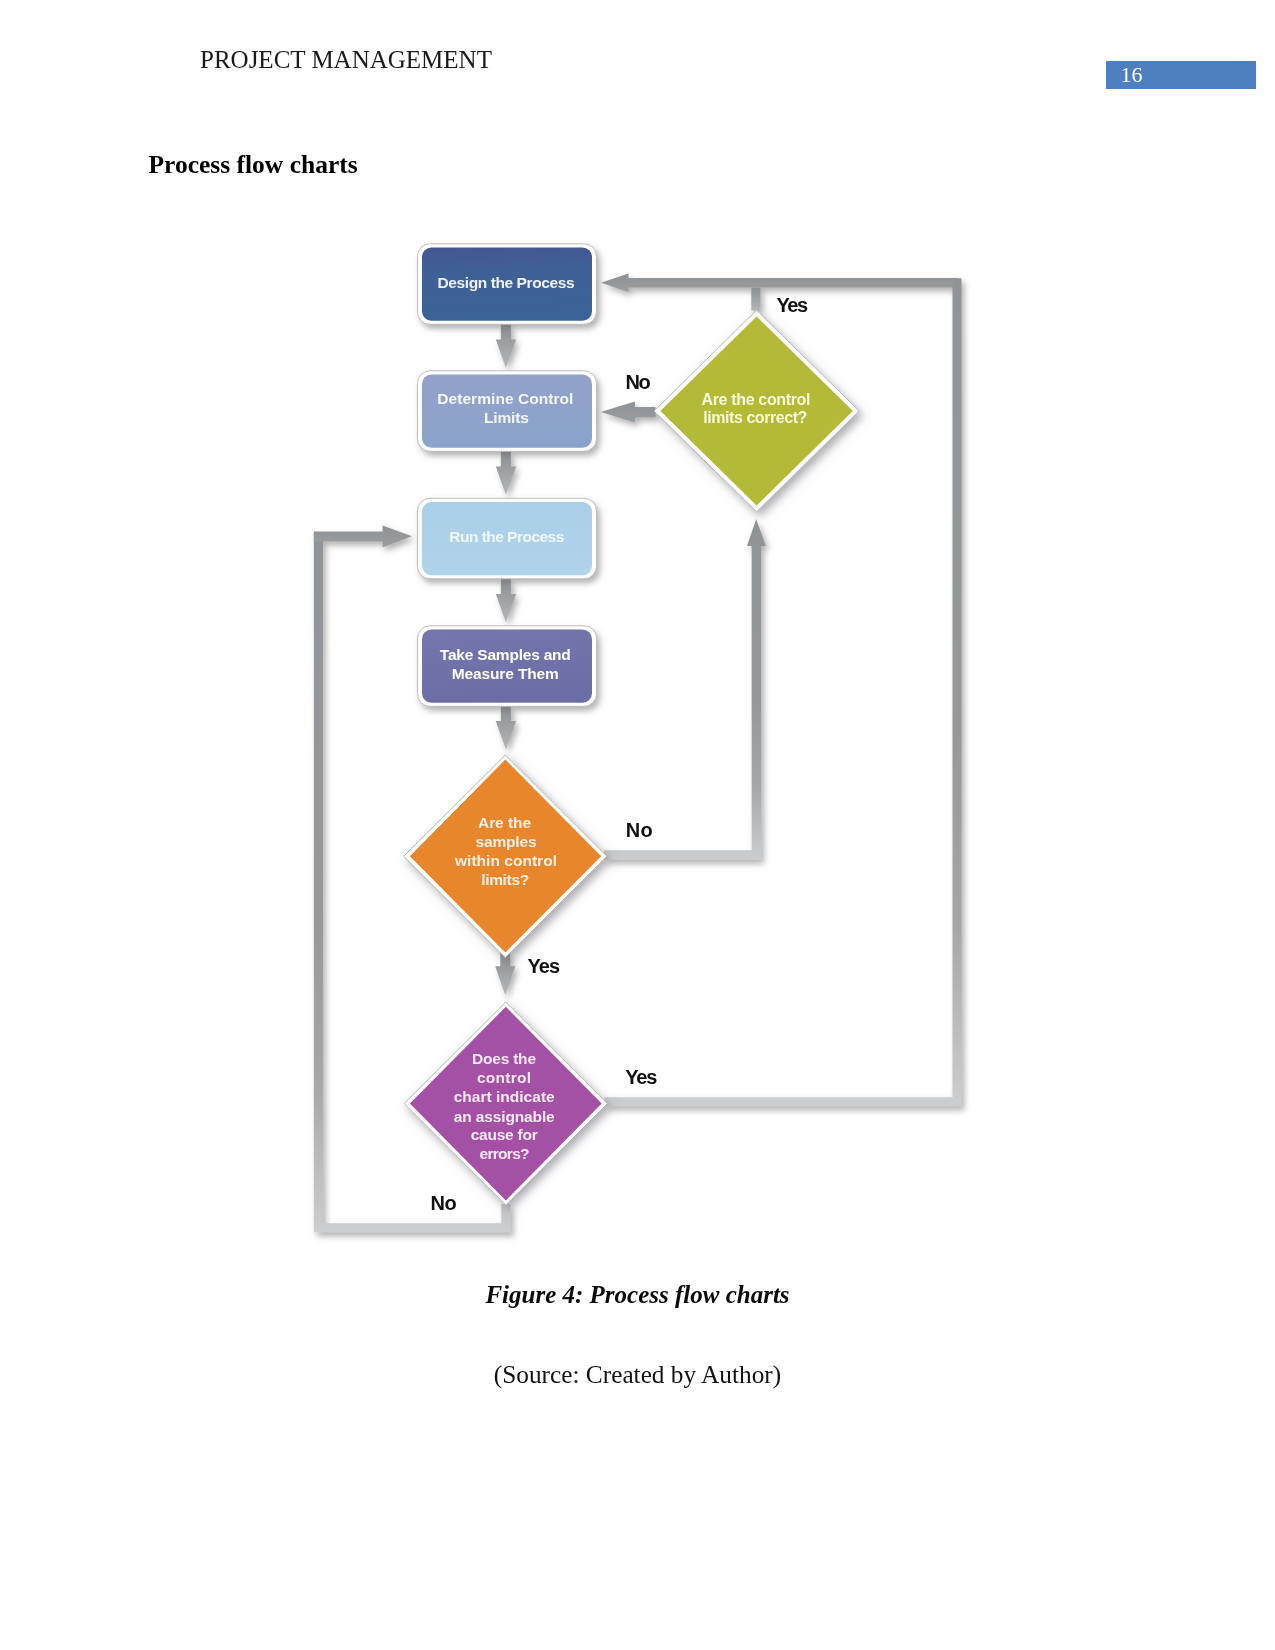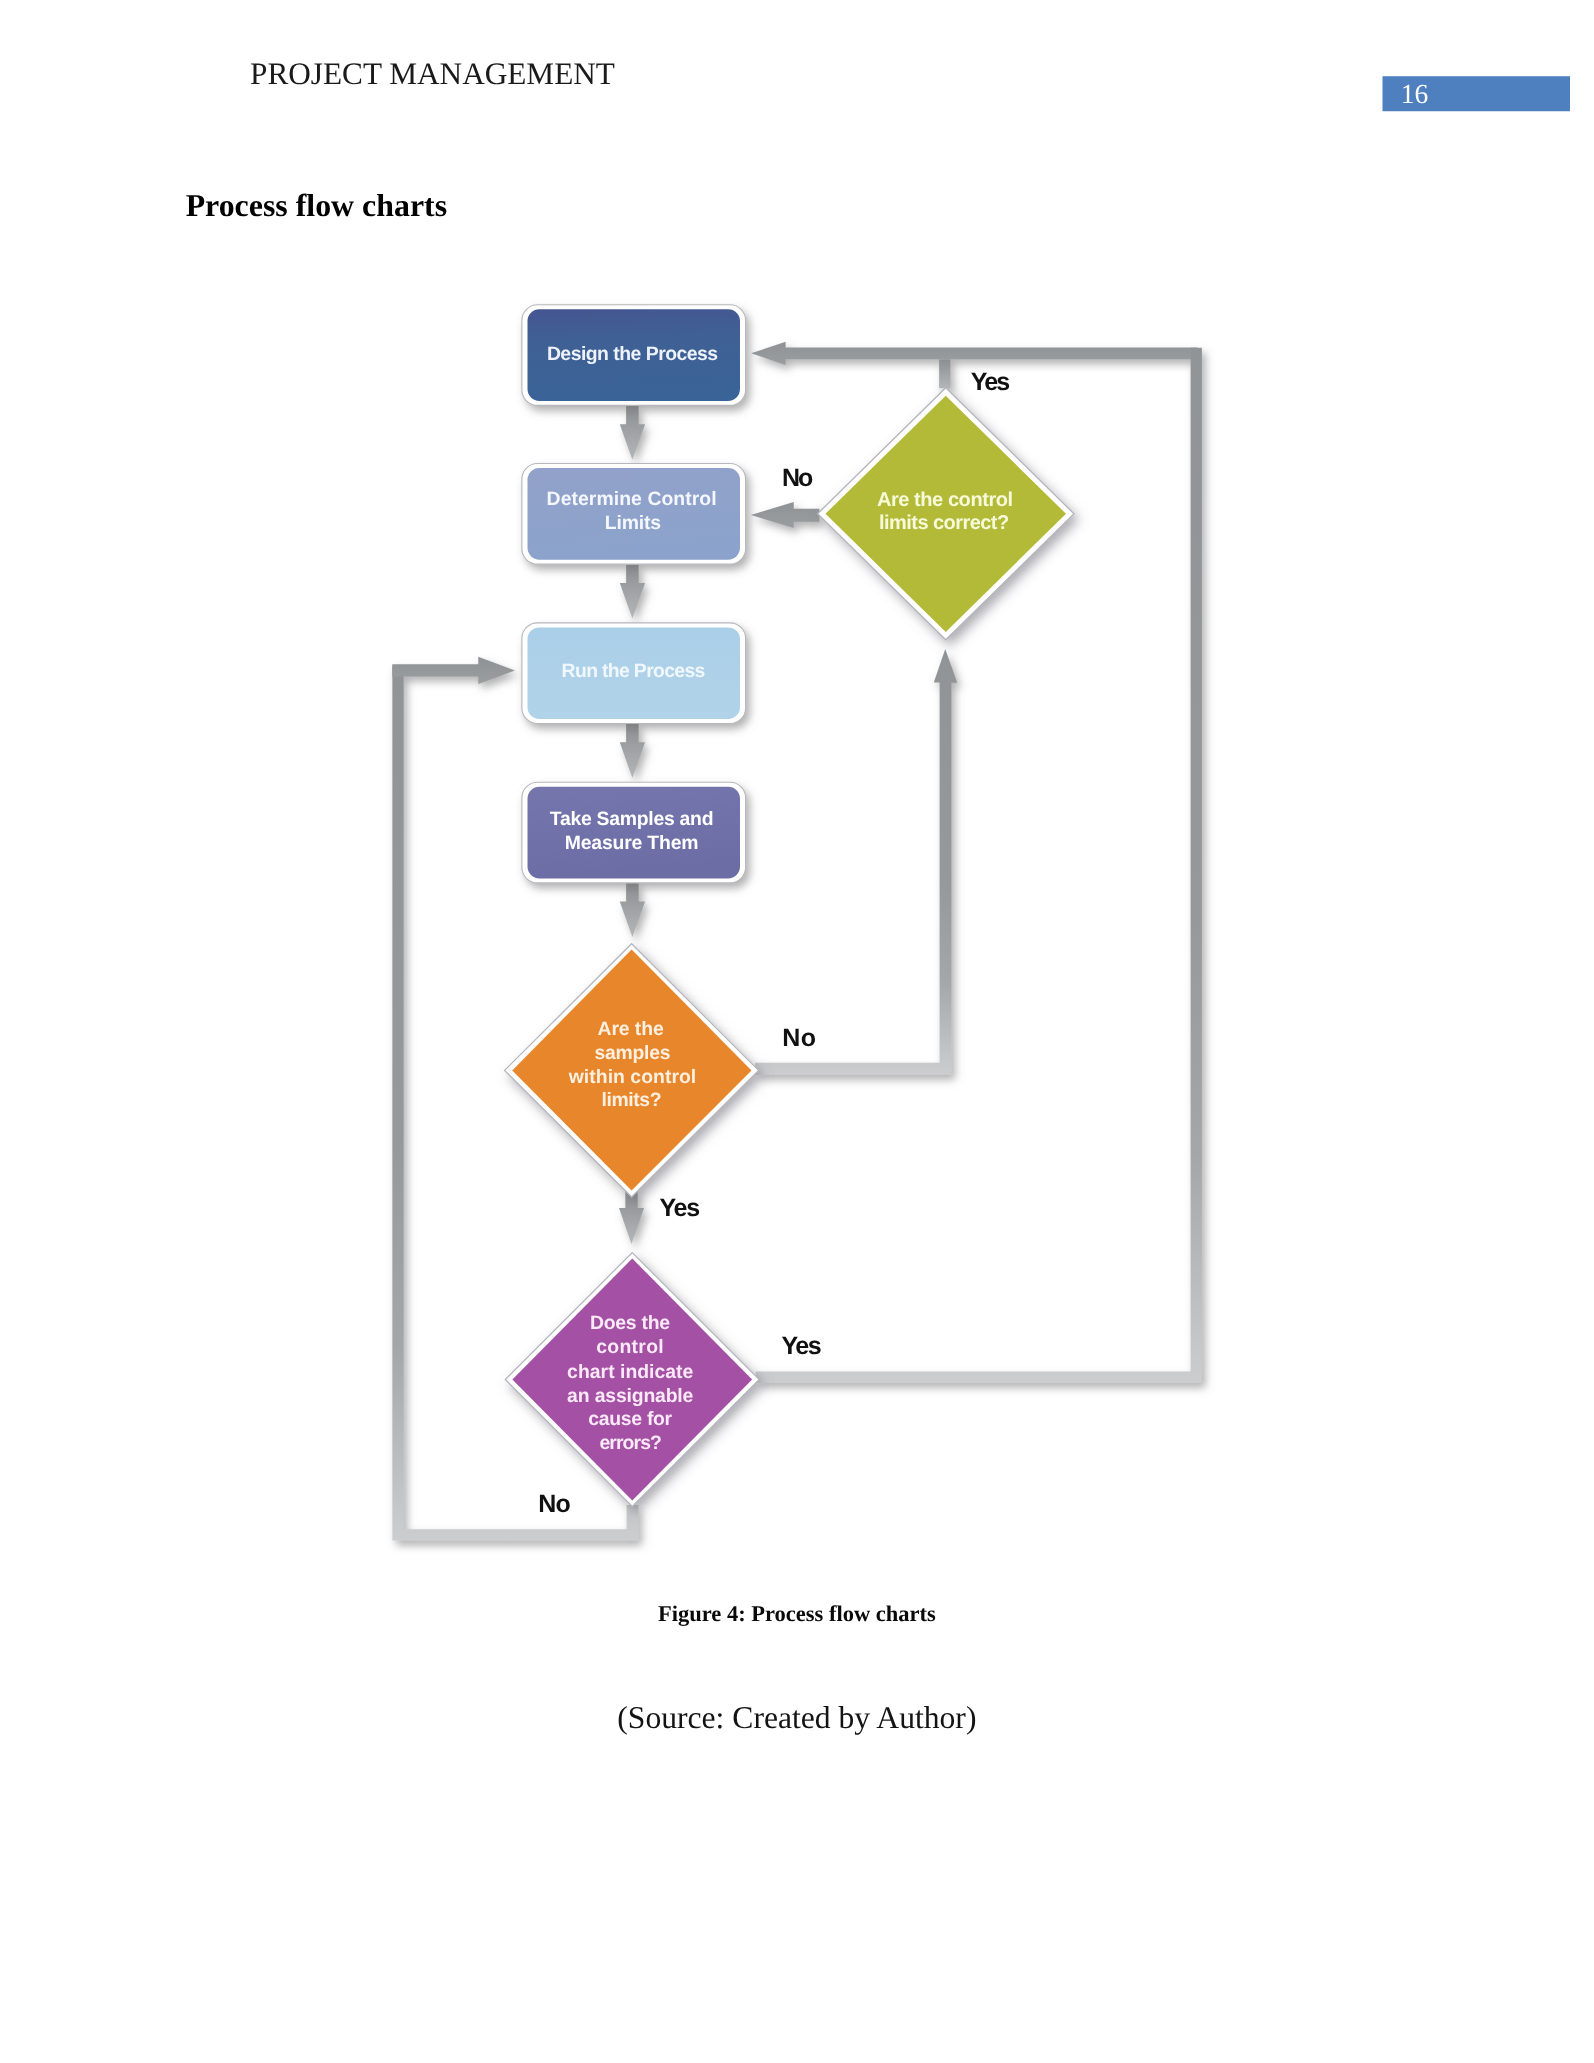--- a/index.html
+++ b/index.html
@@ -2,21 +2,21 @@
 <html><head>
 <meta charset="utf-8">
 <style>
   html,body{margin:0;padding:0;}
   body{width:1275px;height:1650px;background:#ffffff;font-family:"Liberation Serif",serif;position:relative;overflow:hidden;}
   .page{position:absolute;inset:0;}
   #doc-header{position:absolute;left:184px;top:45.5px;font-size:25px;color:#1a1a1a;margin-left:16px;}
   #page-badge{position:absolute;left:1106px;top:60.5px;width:150px;height:28px;background:#4e7fbe;}
   #page-badge span{position:absolute;left:14.5px;top:0px;color:#ffffff;font-size:22px;line-height:28px;}
   #section-title{position:absolute;left:148.5px;top:149.5px;font-size:25.5px;font-weight:bold;color:#000000;}
-  #fig-caption{position:absolute;left:0;top:1281px;width:1275px;text-align:center;font-size:18px;font-weight:bold;color:#0a0a0a;}
+  #fig-caption{position:absolute;left:0;top:1281px;width:1275px;text-align:center;font-size:25px;font-weight:bold;color:#0a0a0a;font-style:italic;}
   #fig-source{position:absolute;left:0;top:1360px;width:1275px;text-align:center;font-size:25.3px;color:#131313;}
   #flow{position:absolute;left:0;top:0;width:1149px;height:1650px;}
 </style>
 </head>
 <body>
 
 <div class="page">
   <div id="doc-header">PROJECT MANAGEMENT</div>
   <div id="page-badge">
     <span>16</span>

